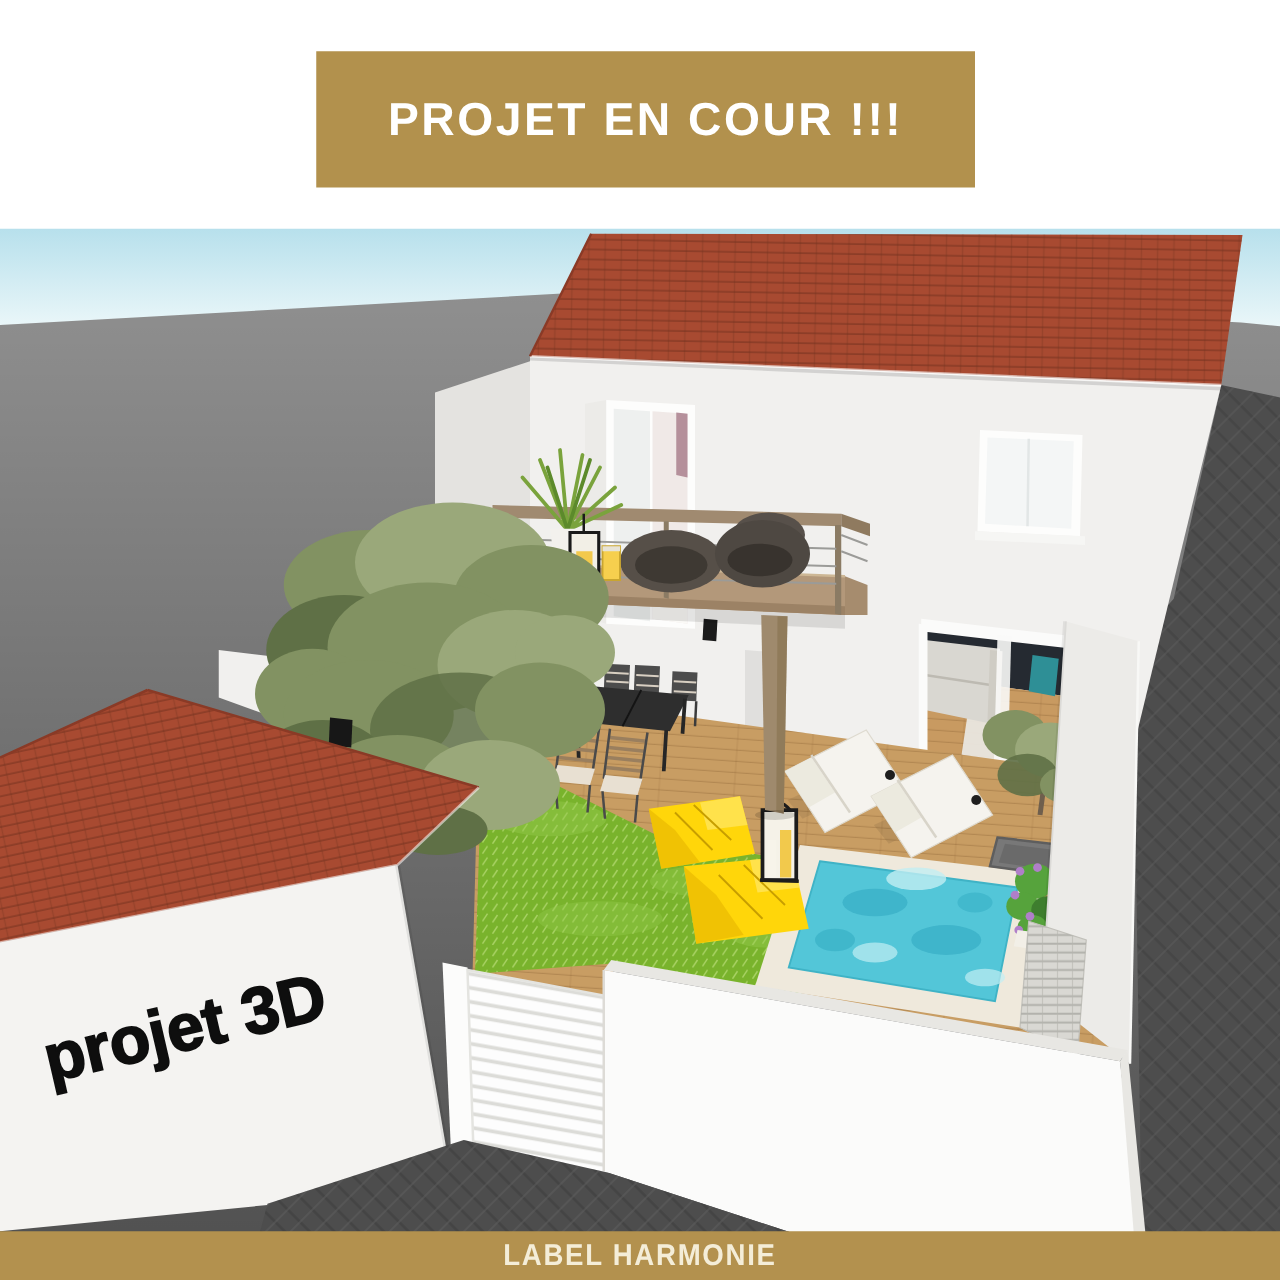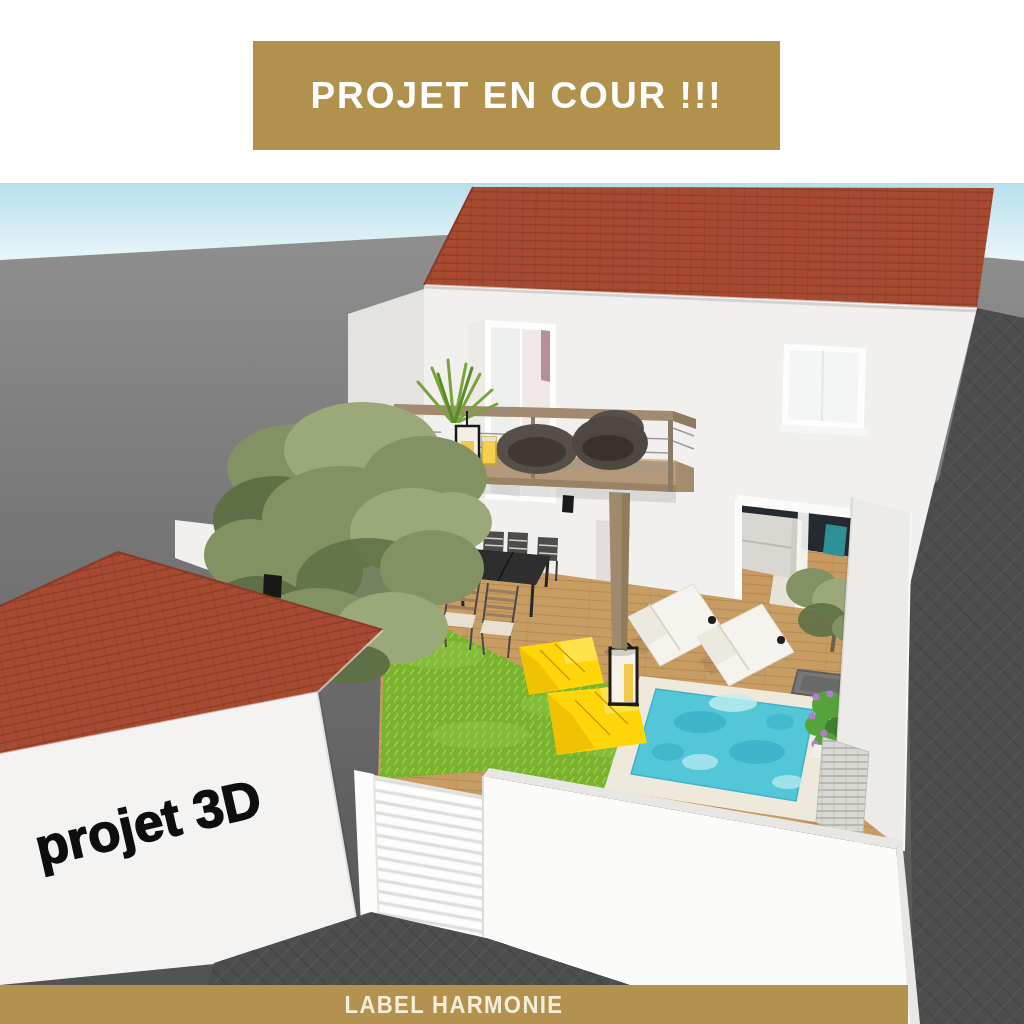--- a/index.html
+++ b/index.html
@@ -2,21 +2,21 @@
 <html><head>
 <meta charset="utf-8">
 <style>
   html,body{margin:0;padding:0;background:#ffffff;}
   .canvas{position:relative;width:1024px;height:1024px;background:#ffffff;overflow:hidden;
           font-family:"Liberation Sans",sans-serif;}
   .scene-svg{position:absolute;left:0;top:0;}
   .top-banner{position:absolute;left:253px;top:41px;width:527px;height:109px;
               display:flex;align-items:center;justify-content:center;}
   .top-banner span{color:#ffffff;font-weight:700;font-size:37px;letter-spacing:2px;white-space:nowrap;}
-  .bottom-bar{position:absolute;left:0;top:985px;width:908px;height:39px;
+  .bottom-bar{position:absolute;left:0;top:985px;width:1024px;height:39px;
               display:flex;align-items:center;justify-content:center;}
   .bottom-bar span{color:#f4edd8;font-weight:700;font-size:24px;letter-spacing:1.5px;
                    transform:scaleX(.92);white-space:nowrap;}
   .watermark{position:absolute;left:36px;top:818px;transform:rotate(-13deg);transform-origin:left center;
              color:#0e0e0e;font-weight:700;font-size:53px;letter-spacing:0px;white-space:nowrap;
              -webkit-text-stroke:1.5px #0e0e0e;}
 </style>
 </head>
 <body>
 

